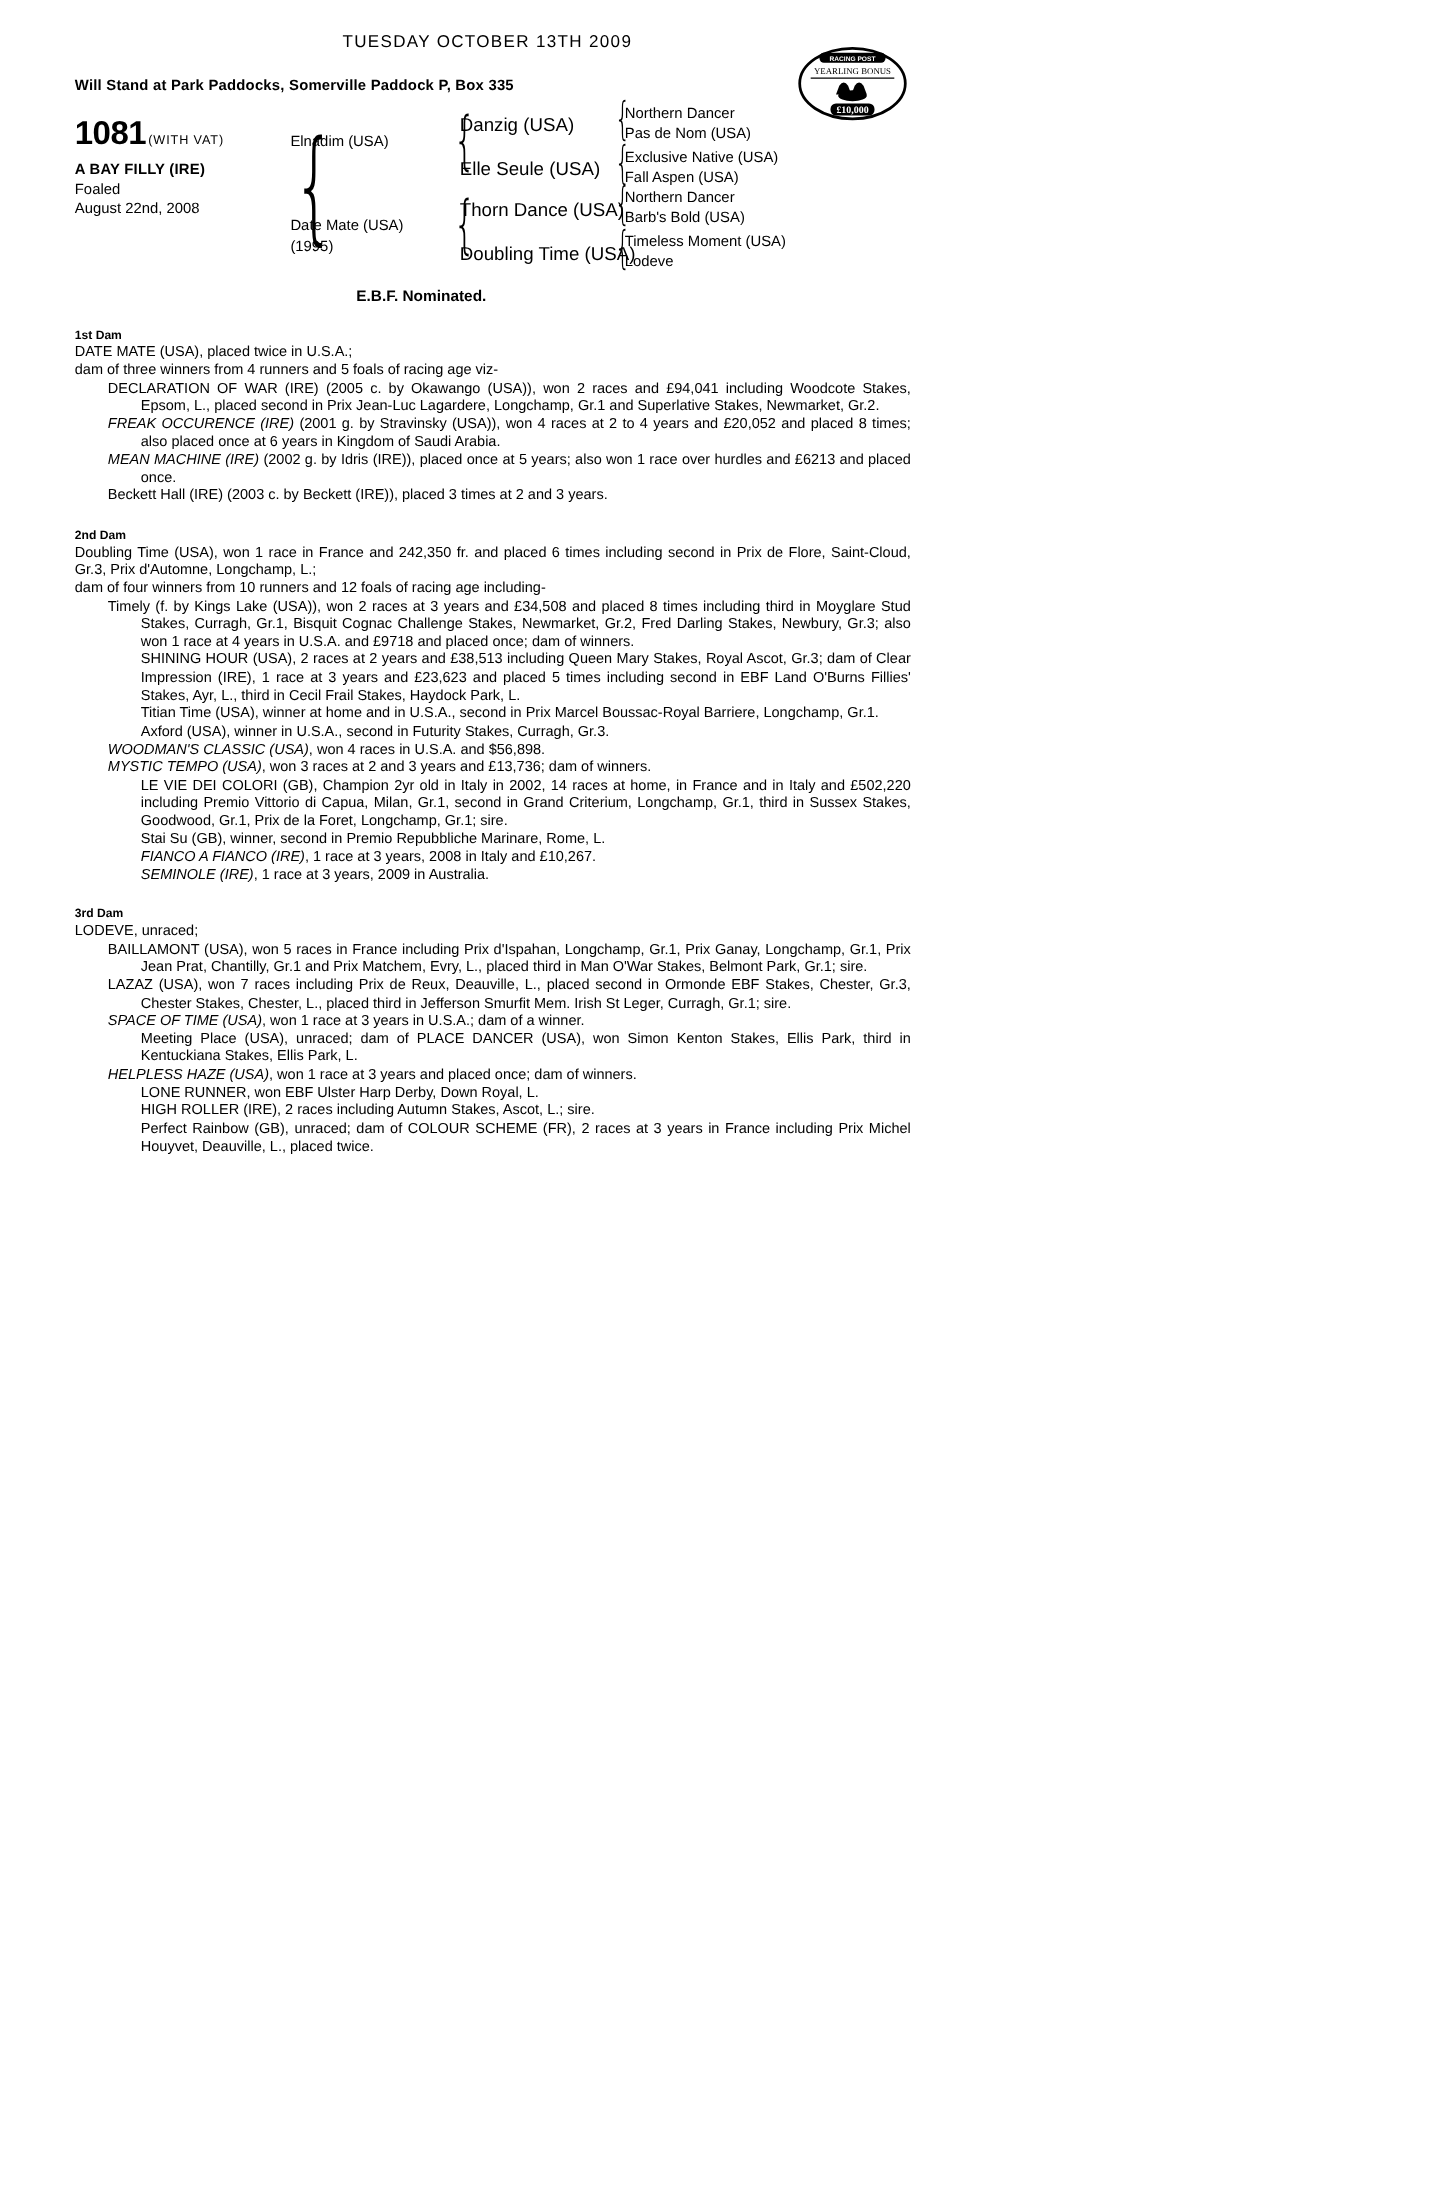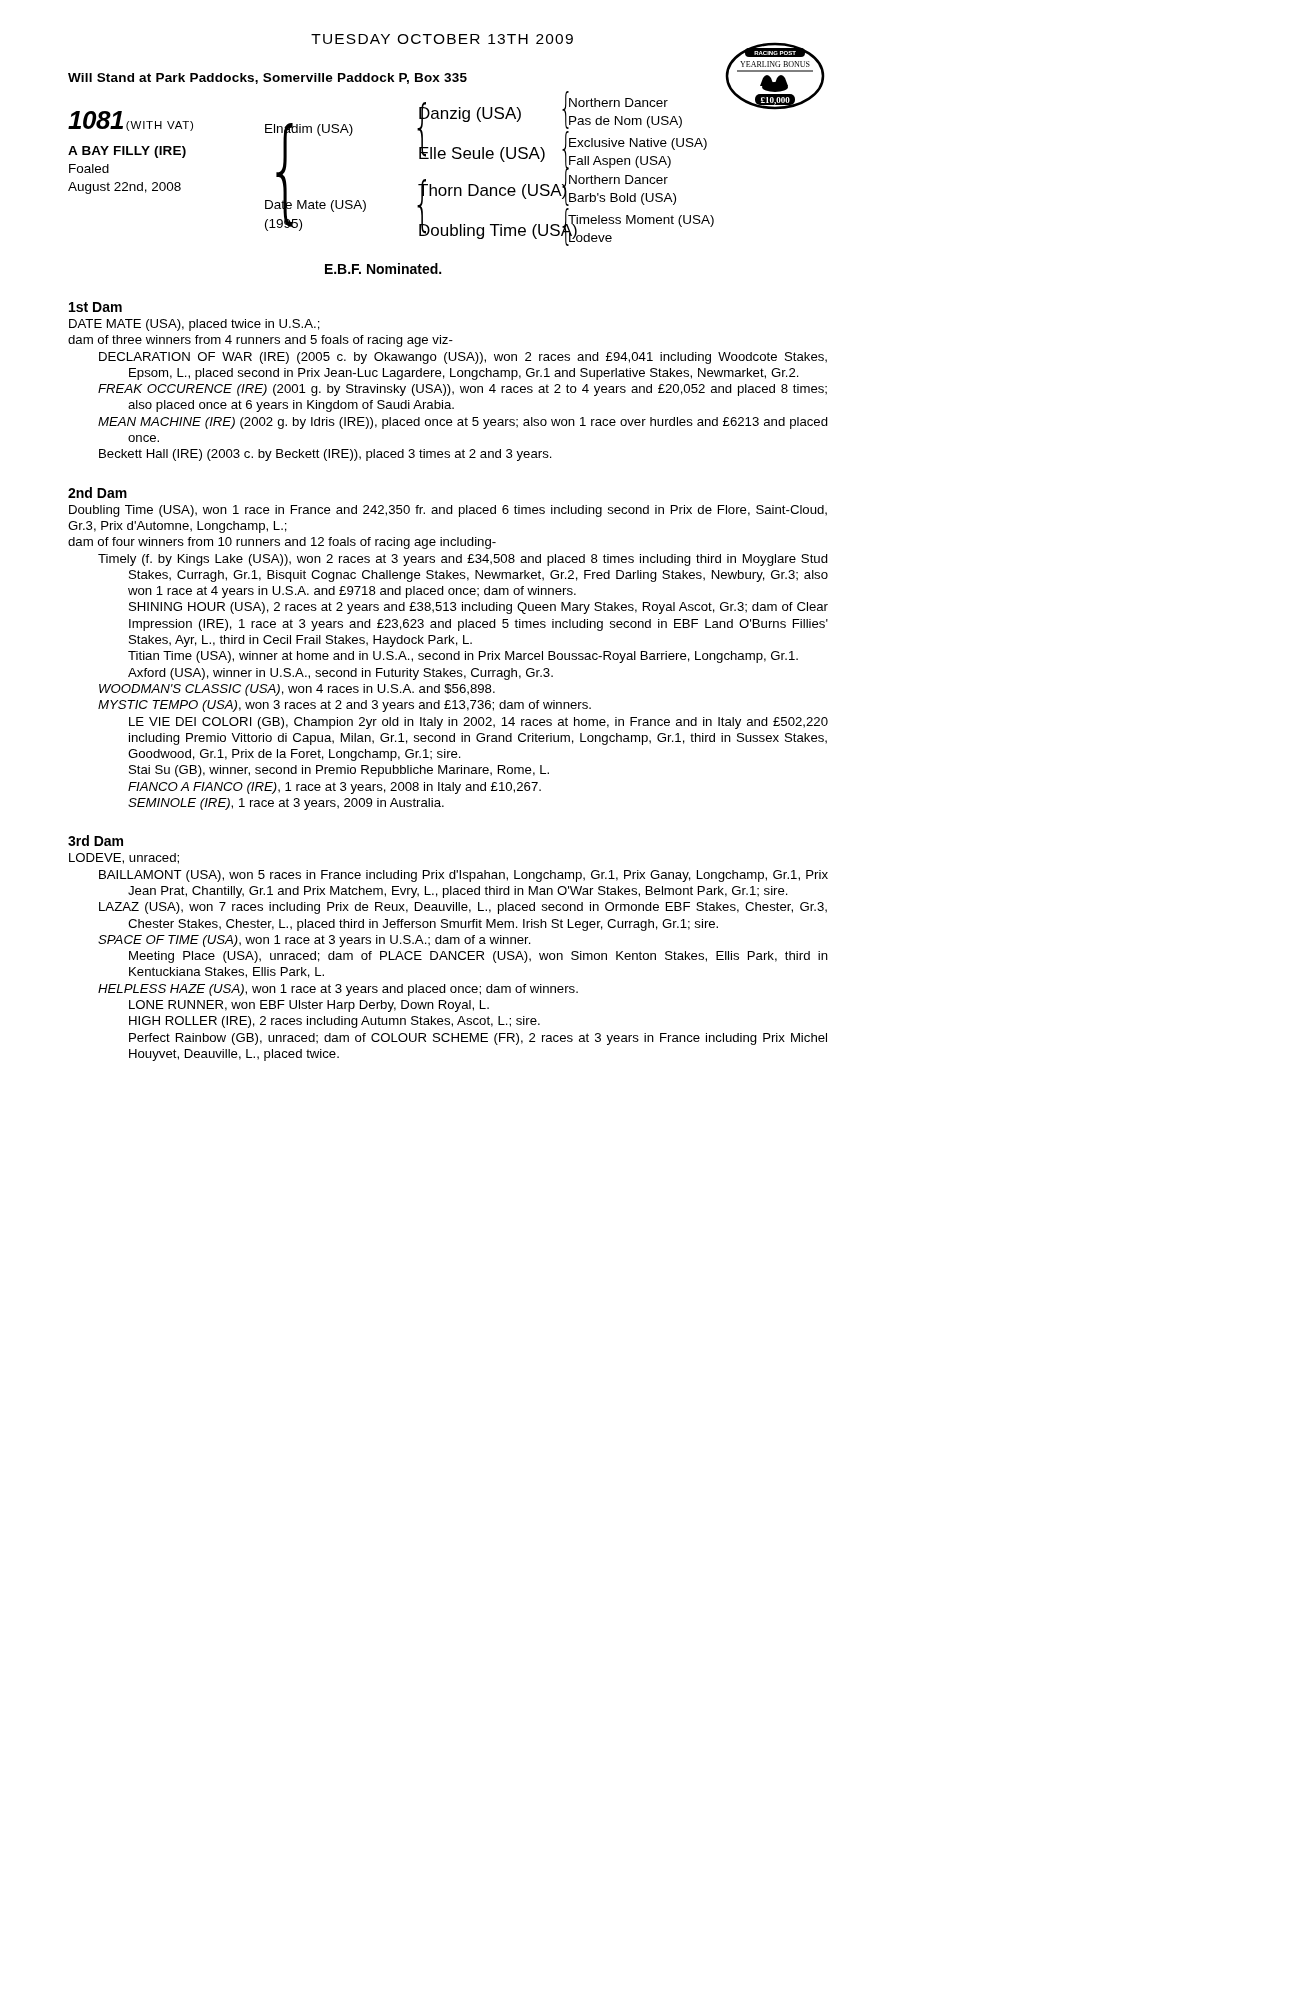--- a/index.html
+++ b/index.html
@@ -56,26 +56,25 @@
     height: 160px;
     font-size: 13.5px;
   }
   .lotbox {
     position: absolute;
     left: 0;
     top: 6px;
     width: 175px;
   }
   .lotno {
-    font-size: 26px;
+    font-size: 30px;
     font-weight: bold;
     letter-spacing: -0.5px;
     display: inline-block;
     vertical-align: baseline;
-    font-style: italic;
   }
   .withvat {
     font-size: 11.5px;
     letter-spacing: 0.8px;
     display: inline-block;
     vertical-align: baseline;
     padding-left: 2px;
   }
   .lotsub {
     margin-top: 7px;
@@ -108,21 +107,21 @@
     text-align: center;
     font-weight: bold;
     font-size: 14px;
     margin-left: -130px;
     margin-top: 2px;
   }
 
   
   .dam-head {
     font-weight: bold;
-    font-size: 14px;
+    font-size: 11px;
     margin-top: 22px;
     margin-bottom: 1px;
   }
   p.t {
     font-size: 13.2px;
     line-height: 16.3px;
     margin: 0;
     text-align: justify;
   }
   p.i1 { padding-left: 0px; text-indent: 0px; }

